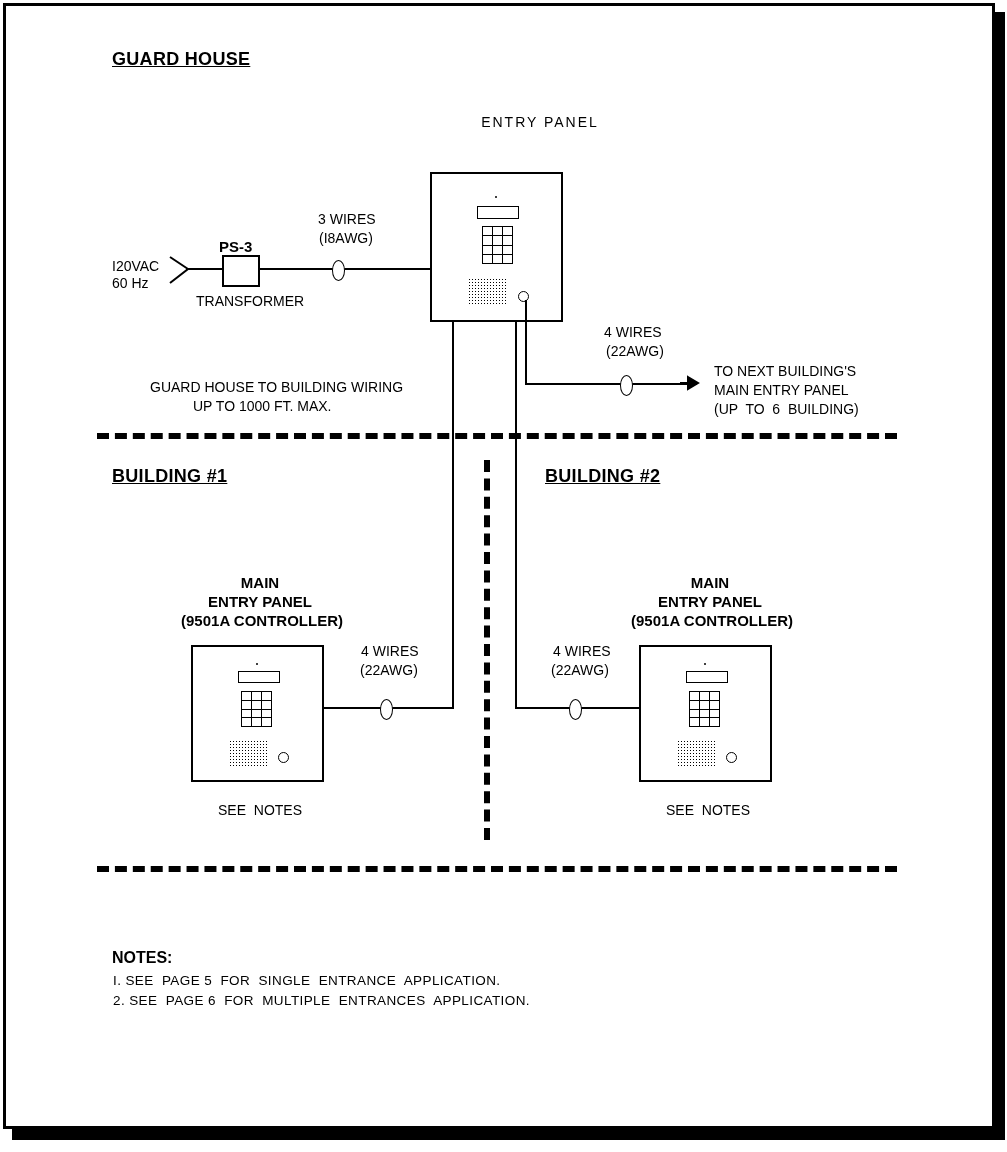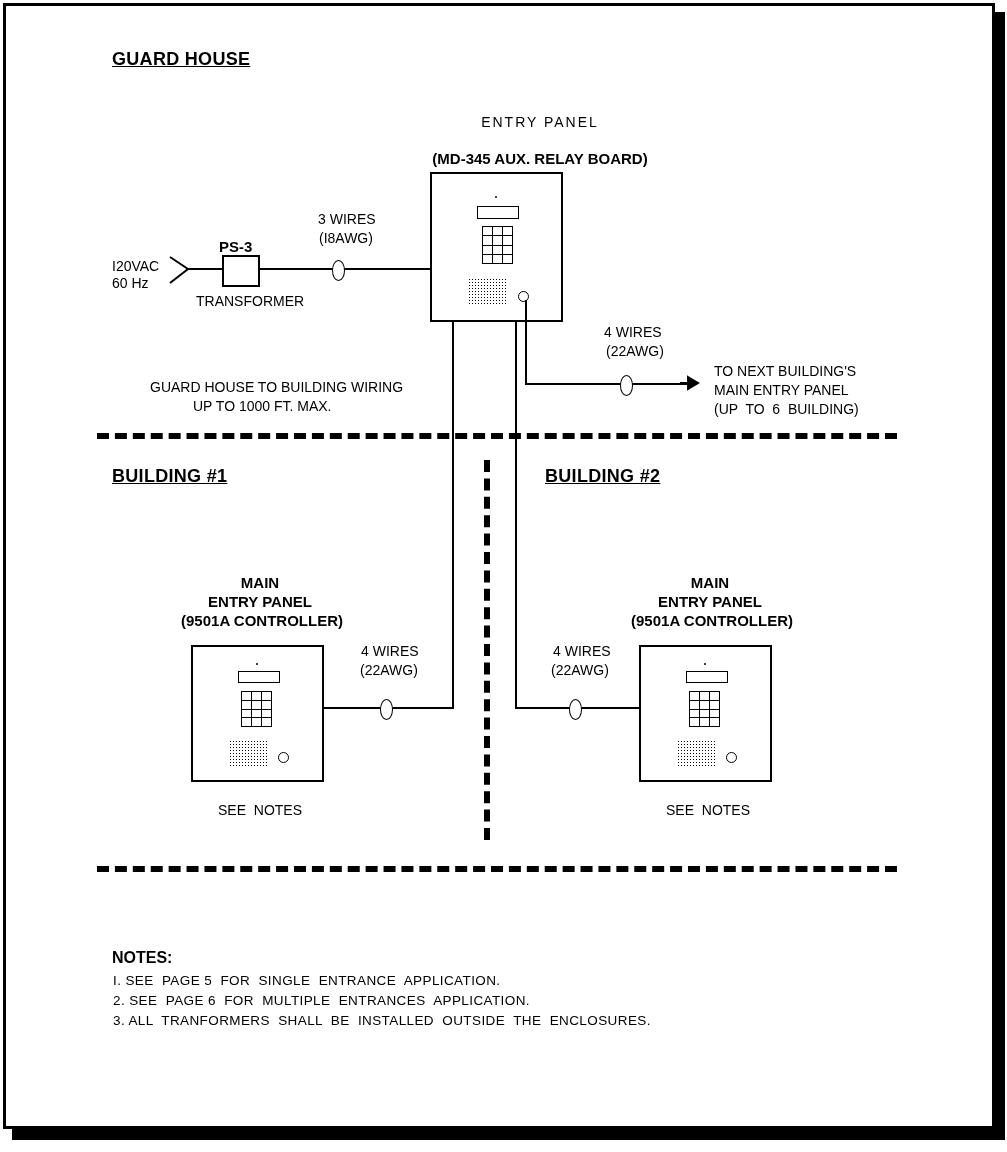--- a/index.html
+++ b/index.html
@@ -167,21 +167,20 @@
 <body>
 
 <div id="page">
 
   <div class="frame-shadow"></div>
   <div class="frame"></div>
 
   <div class="lbl sect-title" style="left:112px; top:48px;">GUARD HOUSE</div>
 
   <div class="lbl txt14 spaced ctr" style="left:400px; top:114px; width:280px;">ENTRY PANEL</div>
-  <div class="lbl txt15 bold ctr" style="left:380px; top:150px; width:320px;">(MD-345 AUX. RELAY BOARD)</div>
 
   <div class="panel" style="left:430px; top:172px; width:133px; height:150px;">
     <div class="dot" style="left:63px; top:22px;"></div>
     <div class="screen" style="left:45px; top:32px; width:40px; height:11px;"></div>
     <div class="keypad" style="left:50px; top:52px; width:31px; height:38px;">
       <span></span>
         <span></span>
         <span></span>
       <span></span>
         <span></span>
@@ -305,15 +304,14 @@
   <div class="vline" style="left:515px; top:320px; height:388px;"></div>
   <div class="hline" style="left:515px; top:707px; width:126px;"></div>
   <div class="wire-marker" style="left:569px; top:699px;"></div>
 
   <div class="lbl txt14" style="left:553px; top:643px;">4 WIRES</div>
   <div class="lbl txt14" style="left:551px; top:662px;">(22AWG)</div>
 
   <div class="lbl notes-title" style="left:112px; top:948px;">NOTES:</div>
   <div class="lbl note-line" style="left:113px; top:973px;">I. SEE  PAGE 5  FOR  SINGLE  ENTRANCE  APPLICATION.</div>
   <div class="lbl note-line" style="left:113px; top:993px;">2. SEE  PAGE 6  FOR  MULTIPLE  ENTRANCES  APPLICATION.</div>
-  <div class="lbl note-line" style="left:113px; top:1013px;">3. ALL  TRANFORMERS  SHALL  BE  INSTALLED  OUTSIDE  THE  ENCLOSURES.</div>
 
 </div>
 
 </body></html>

